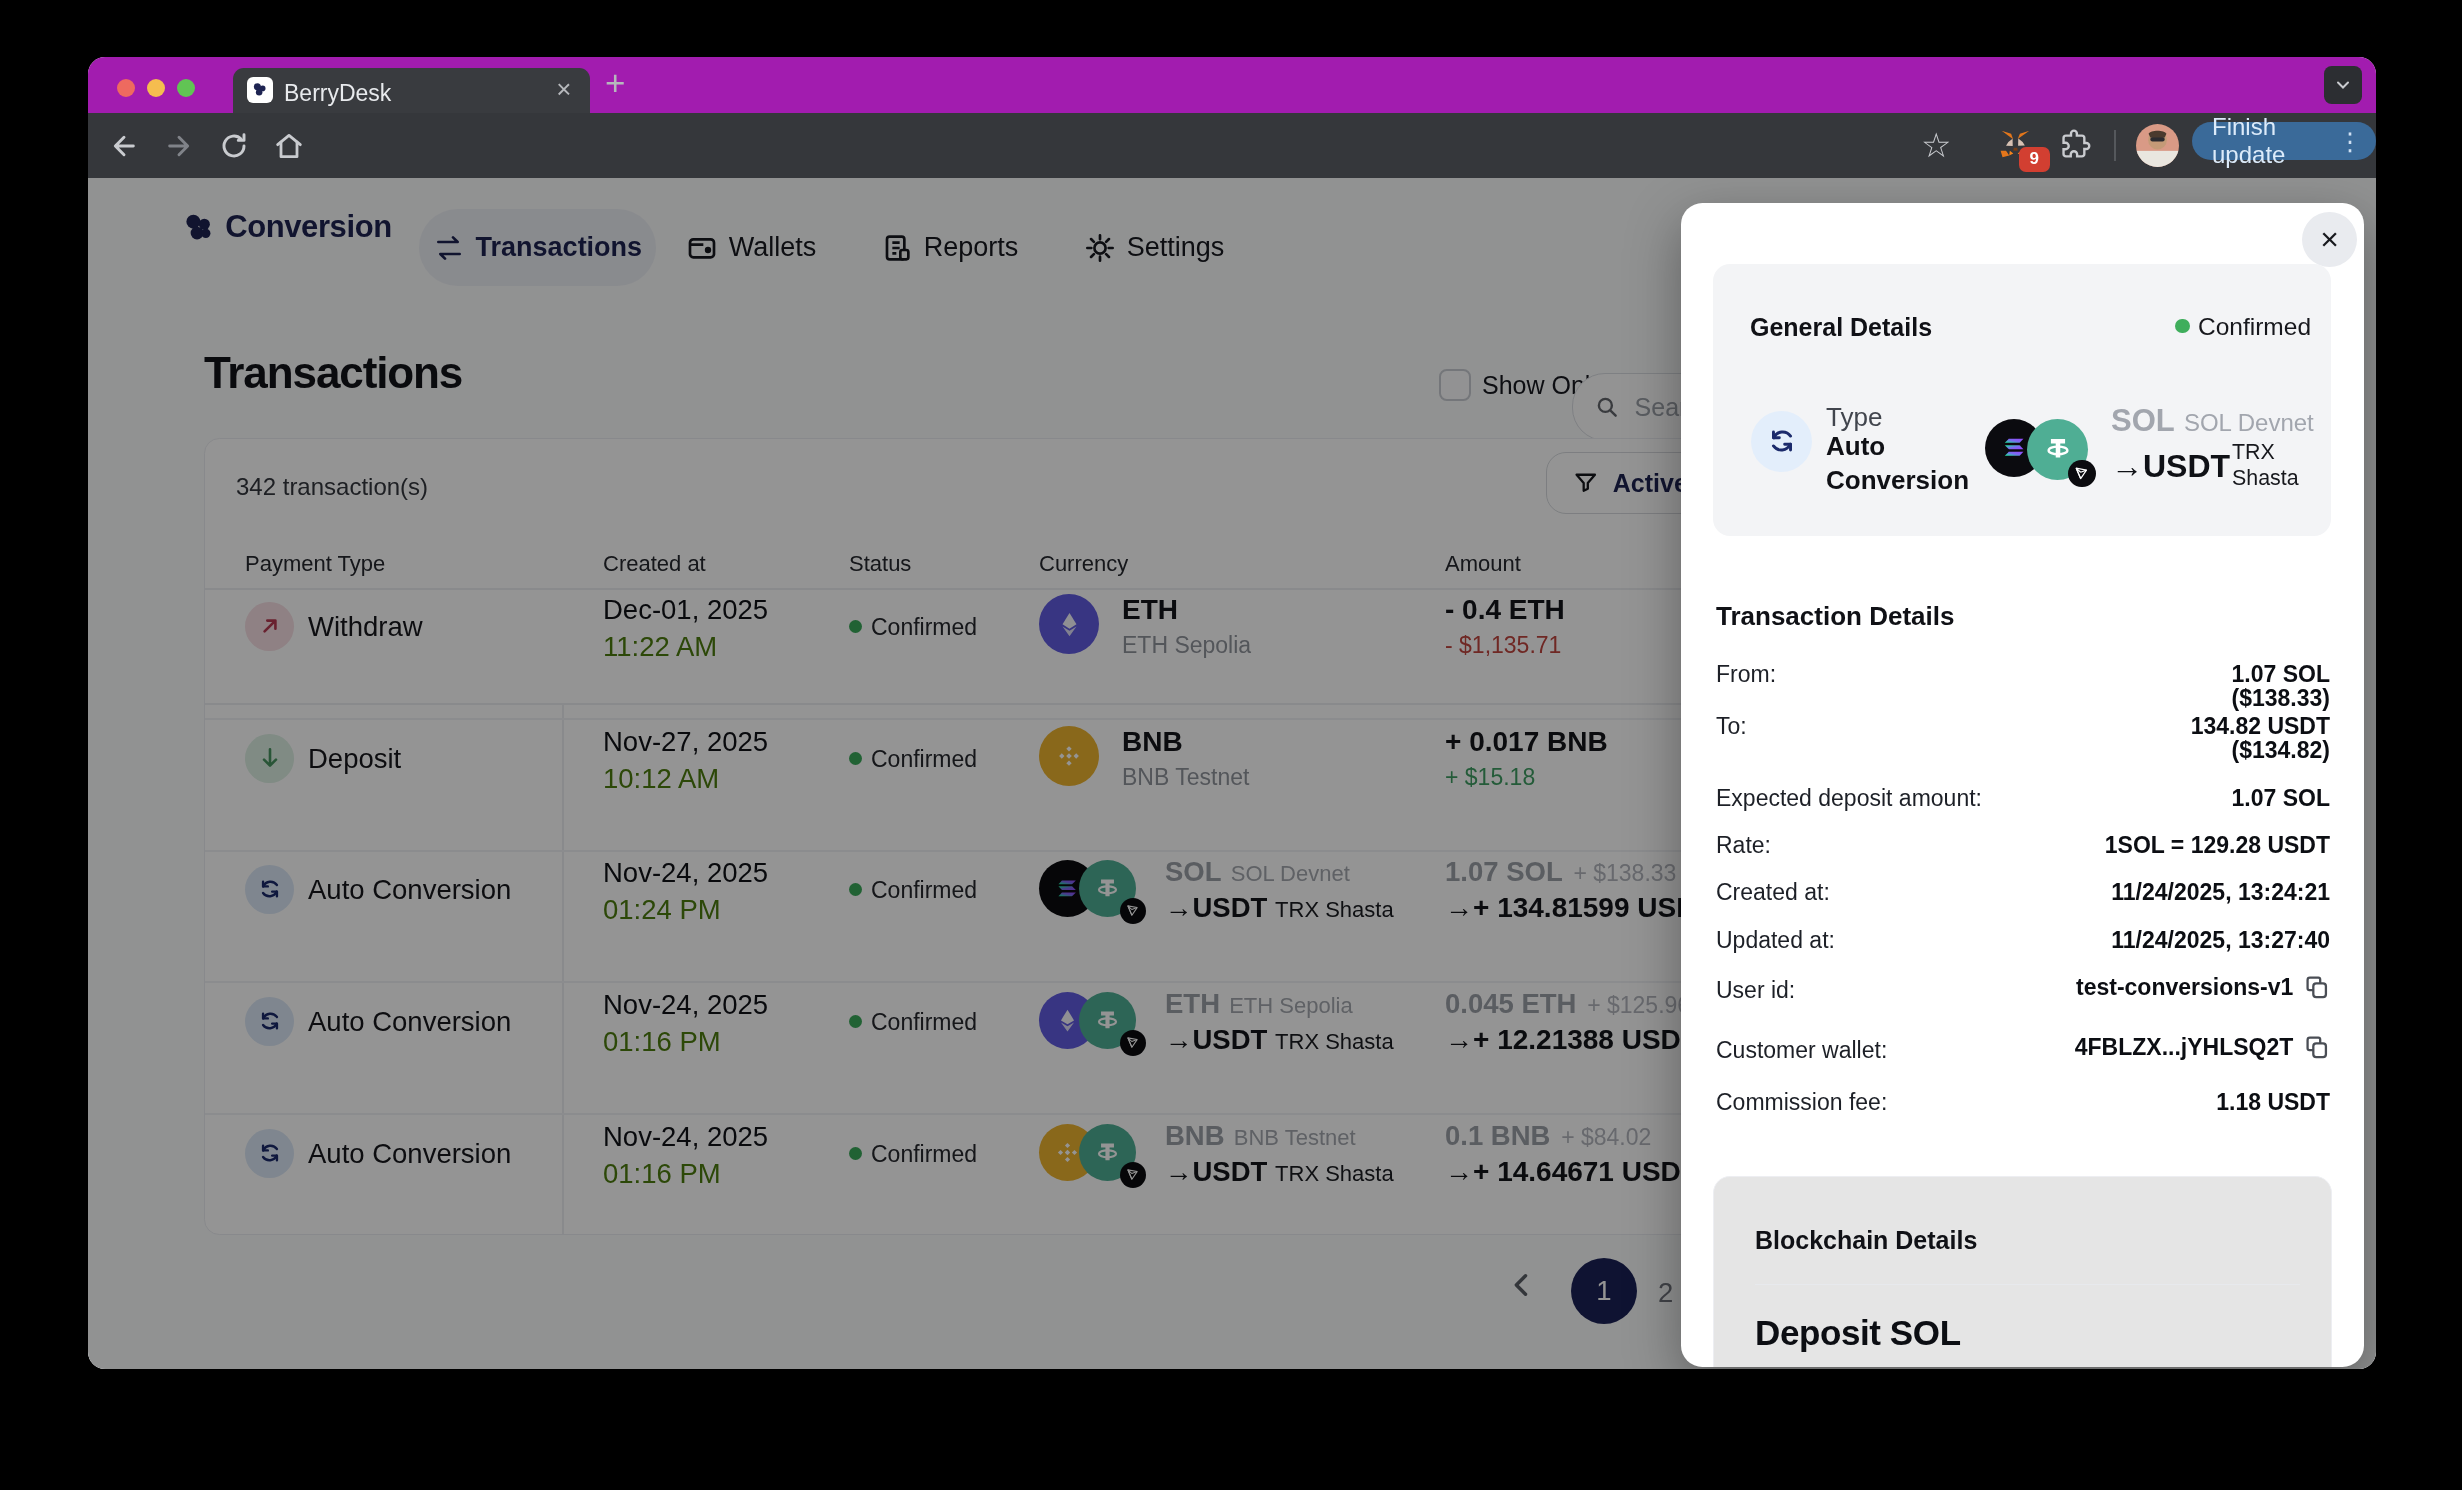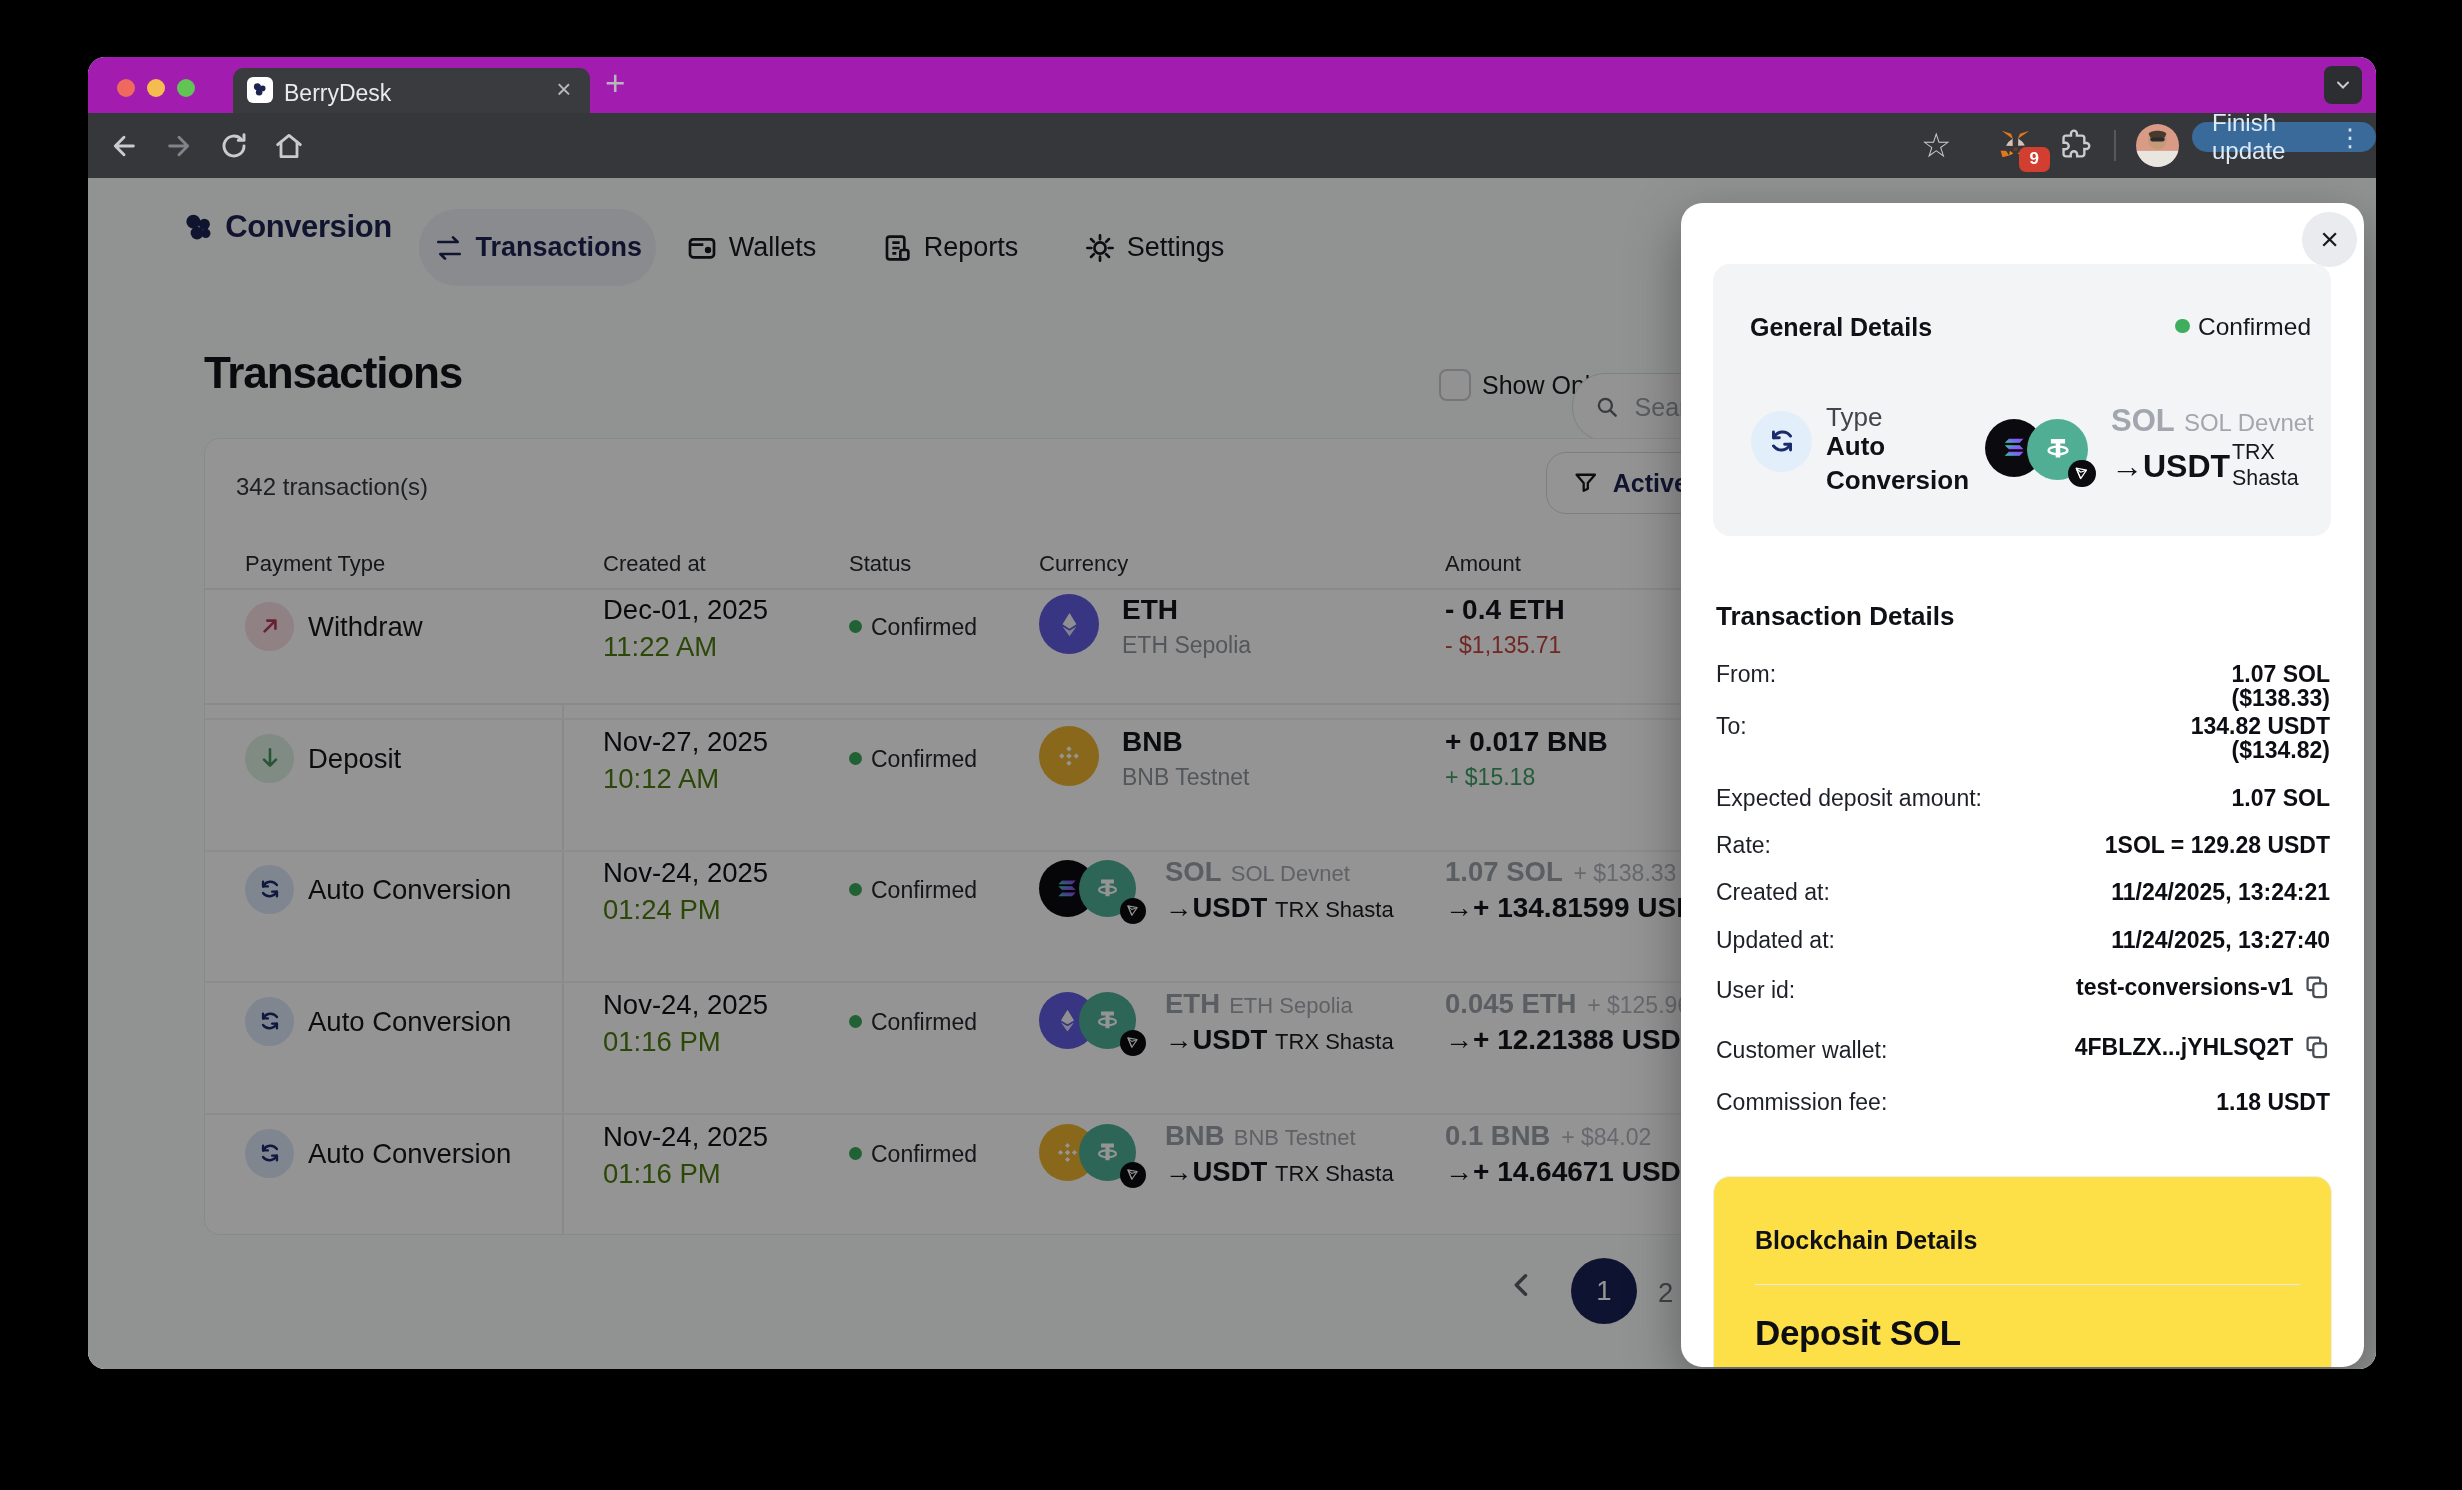--- a/index.html
+++ b/index.html
@@ -20,21 +20,21 @@
   .tbico{top:17px;width:32px;height:32px;color:#c9cbcf;}
   #omnibox{left:243px;top:8.4px;width:1572px;height:47px;border-radius:24px;background:#2d2f33;display:flex;align-items:center;overflow:hidden;}
   #omnibox .tune{margin-left:18.4px;width:27.5px;height:27.5px;color:#c9cbcf;flex:0 0 auto;}
   #omnibox .url{margin-left:17px;font-size:24px;color:#e0e3e7;white-space:nowrap;}
   #star{left:1833px;top:12.2px;font-size:34px;color:#c9cbcf;}
   #fox{left:1910px;top:13.8px;width:35px;height:35px;}
   #foxbadge{left:1931px;top:34px;min-width:24.5px;height:24.5px;border-radius:6.9px;background:#d23f31;color:#fff;font-size:17px;font-weight:bold;display:flex;align-items:center;justify-content:center;padding:0 3.1px;}
   #puzzle{left:1971px;top:15.3px;width:32px;height:32px;color:#c9cbcf;}
   #sep{left:2026px;top:17px;width:1.5px;height:31px;background:#55585c;}
   #avatar{left:2048px;top:10.7px;width:43px;height:43px;border-radius:50%;overflow:hidden;}
-  #updatebtn{left:2104px;top:9.2px;height:30px;border-radius:24px;background:#3a6a99;display:flex;align-items:center;padding:0 13.8px 0 20px;}
+  #updatebtn{left:2104px;top:9.2px;height:38px;border-radius:24px;background:#3a6a99;display:flex;align-items:center;padding:0 13.8px 0 20px;}
   #updatebtn .lbl{font-size:24px;color:#dcebfa;}
   #updatebtn .dots{margin-left:12.2px;font-size:24.5px;color:#cfe0f3;letter-spacing:0;}
   
   #content{left:0;top:121px;width:2288px;height:1191px;background:#fafbfc;overflow:hidden;}
   #dim{left:0;top:0;width:100%;height:100%;background:rgba(0,0,0,0.42);z-index:50;}
   
   #brand{left:93px;top:31px;display:flex;align-items:center;gap:9.2px;}
   #brand .bname{font-size:31px;font-weight:bold;color:#1e2452;letter-spacing:-0.4px;}
   .navitem{top:31px;height:77px;display:flex;align-items:center;gap:10.7px;color:#17191f;}
   .navitem .nlbl{font-size:27px;}
@@ -113,21 +113,21 @@
   #gton1{left:519px;top:176px;font-size:21.4px;color:#17181d;}
   #gton2{left:519px;top:202px;font-size:21.4px;color:#17181d;}
   #tdtitle{left:35px;top:398px;font-size:26px;font-weight:bold;color:#101116;}
   .drow{left:35px;width:614px;}
   .dlbl{left:0;top:0;font-size:23px;color:#1d2027;}
   .dval{right:0;top:0;text-align:right;font-size:23px;font-weight:bold;color:#0c0e13;white-space:nowrap;}
   .dval2{right:0;top:24.5px;text-align:right;font-size:23px;font-weight:bold;color:#0c0e13;white-space:nowrap;}
   .dvalrow{right:0;top:-3.1px;display:flex;align-items:center;gap:9.2px;}
   .dvalrow .v{font-size:23px;font-weight:bold;color:#0c0e13;white-space:nowrap;}
   .copyic{width:27.5px;height:27.5px;color:#4a4e55;}
-  #bcard{left:32px;top:973px;width:617px;height:230px;border:1.5px solid #edeef2;border-radius:17px;background:#fde047;}
+  #bcard{left:32px;top:973px;width:617px;height:230px;border:1.5px solid #edeef2;border-radius:17px;background:#e5e5e5;}
   #btitle{left:41px;top:49px;font-size:25px;font-weight:bold;color:#101116;}
   #bdiv{left:41px;top:107px;width:545px;height:1.5px;background:#e7e9ed;}
   #bhead{left:41px;top:136px;font-size:35px;font-weight:bold;color:#0c0e13;letter-spacing:-0.4px;}
 </style>
 </head>
 <body>
 
 <svg width="0" height="0" style="position:absolute">
     <defs>
   <linearGradient id="solg" x1="0" y1="1" x2="1" y2="0">

